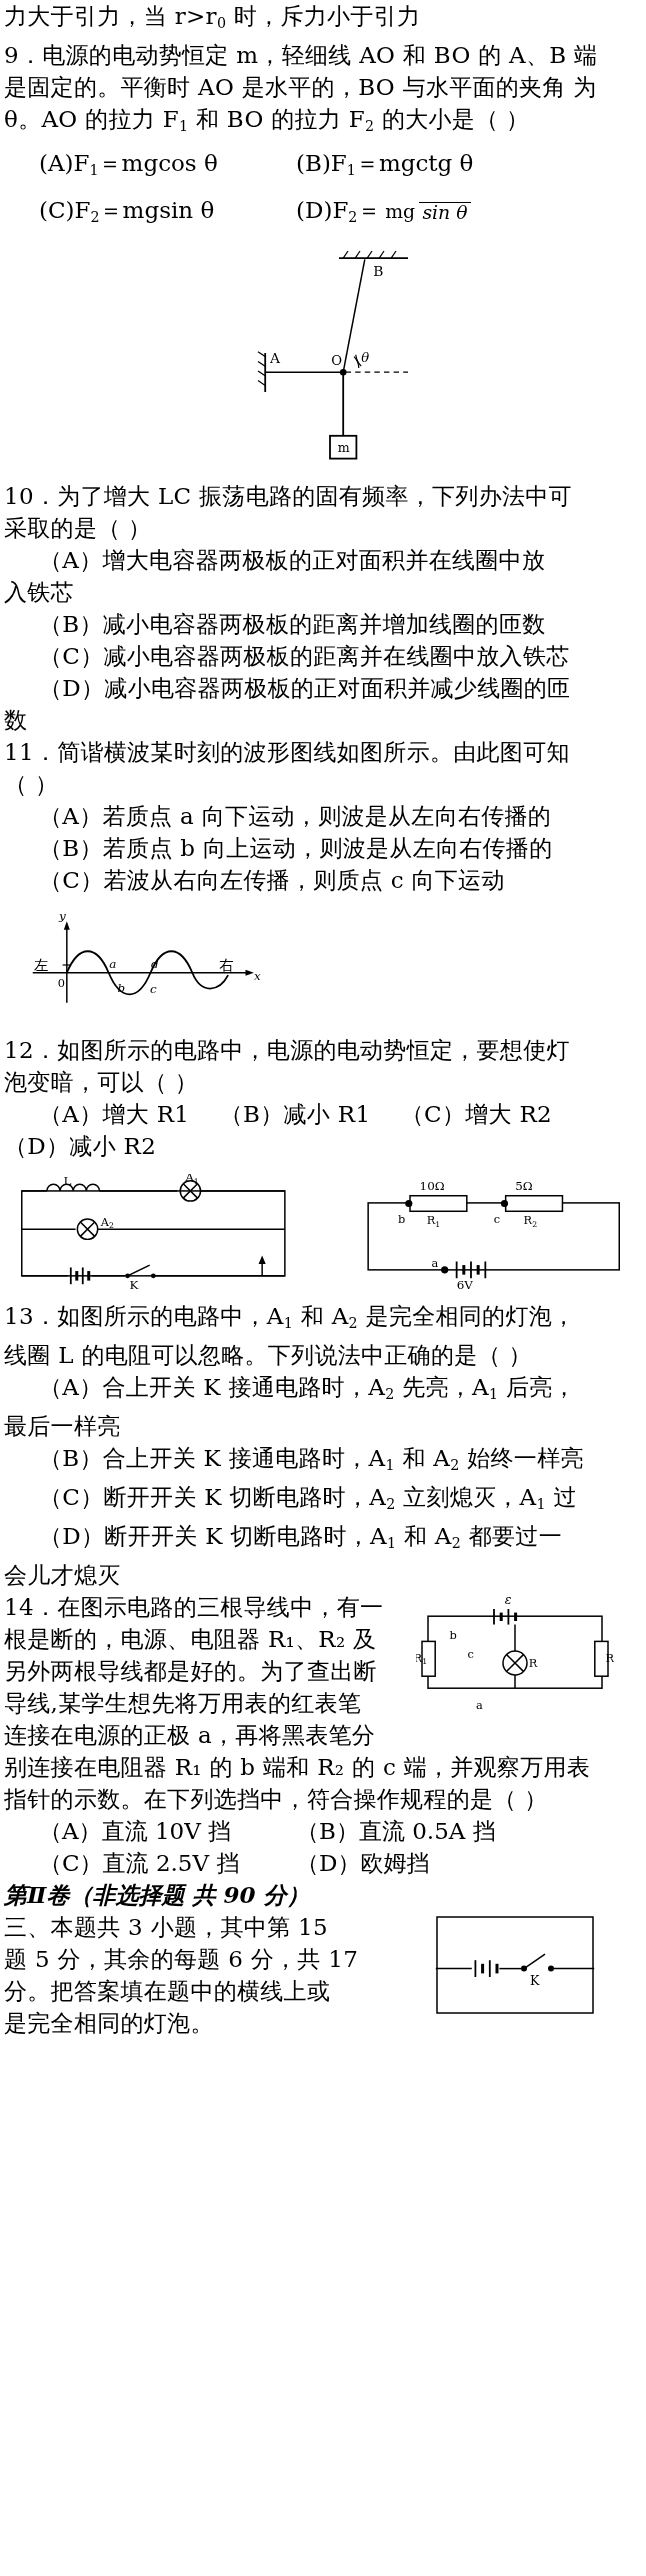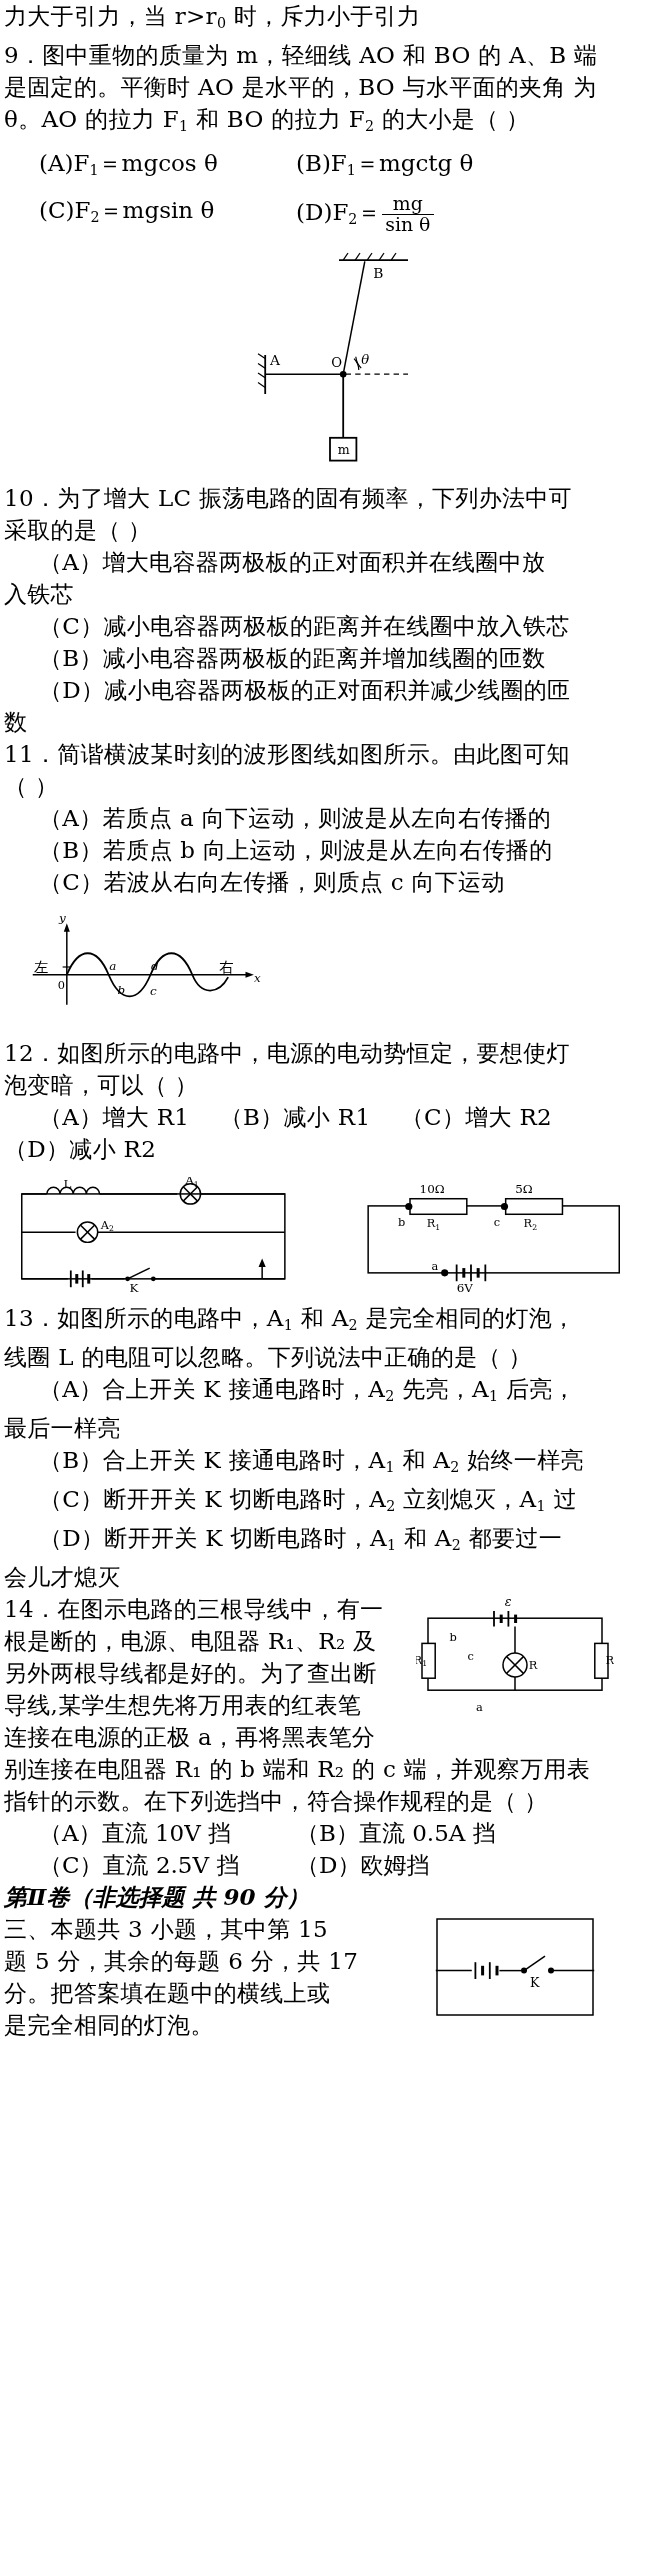--- a/index.html
+++ b/index.html
@@ -28,38 +28,39 @@
   }
   .para {
     font-size: 23px;
     line-height: 32px;
   }
   .indent { padding-left: 35px; }
   .opt-row {
     display: flex;
     font-size: 23px;
     line-height: 32px;
+    align-items: center;
   }
   .opt-col-a { width: 257px; flex: none; }
   .opt-col-b { flex: 1; }
   sub {
     font-size: 0.62em;
     vertical-align: -0.28em;
   }
   .frac {
     display: inline-flex;
-    flex-direction: column;
+    flex-direction: row;
     vertical-align: middle;
     text-align: center;
     font-size: 0.82em;
     line-height: 1.05;
     margin: 0 1.2px;
   }
   .frac .num { padding: 0 3.6px; }
-  .frac .den { padding: 0 3.6px; border-top: 1.2px solid #000; }
+  .frac .den { padding: 0 3.6px; border-top: 1.2px solid #000; font-style: italic; }
   .fig-center { display: flex; justify-content: center; }
   .fig-left { display: flex; justify-content: flex-start; padding-left: 18px; }
   .spacer-8 { height: 4.8px; }
   .spacer-14 { height: 8.4px; }
   .spacer-20 { height: 12px; }
   .spacer-26 { height: 15.6px; }
   .two-col {
     display: flex;
     width: 100%;
     justify-content: flex-end;
@@ -78,21 +79,21 @@
 <body>
 
 <div class="page">
 
   <div class="line">
     <span>力大于引力，当 r&gt;r</span><sub>0</sub><span> 时，斥力小于引力</span>
   </div>
 
   <div class="para">
     <div class="line">
-      <span>9</span><span>．图中重物的质量为 m，轻细线 AO 和 BO 的 A、B 端</span>
+      <span>9</span><span>．电源的电动势恒定 m，轻细线 AO 和 BO 的 A、B 端</span>
     </div>
     <div class="line">是固定的。平衡时 AO 是水平的，BO 与水平面的夹角  为</div>
     <div class="line">
       <span>θ。AO 的拉力 F</span><sub>1</sub><span> 和 BO 的拉力 F</span><sub>2</sub><span> 的大小是（    ）</span>
     </div>
 
     <div class="spacer-8"></div>
 
     <div class="opt-row indent">
       <div class="opt-col-a">
@@ -164,22 +165,22 @@
   <div class="para">
     <div class="line">
       <span>10</span><span>．为了增大 LC 振荡电路的固有频率，下列办法中可</span>
     </div>
     <div class="line">采取的是（    ）</div>
 
     <div>
       <div class="line indent"><span>（A）</span><span>增大电容器两极板的正对面积并在线圈中放</span></div>
       <div class="line">入铁芯</div>
     </div>
+    <div class="line indent"><span>（B）</span><span>减小电容器两极板的距离并增加线圈的匝数</span></div>
     <div class="line indent"><span>（C）</span><span>减小电容器两极板的距离并在线圈中放入铁芯</span></div>
-    <div class="line indent"><span>（B）</span><span>减小电容器两极板的距离并增加线圈的匝数</span></div>
     <div>
       <div class="line indent"><span>（D）</span><span>减小电容器两极板的正对面积并减少线圈的匝</span></div>
       <div class="line">数</div>
     </div>
   </div>
 
   <div class="para">
     <div class="line">
       <span>11</span><span>．简谐横波某时刻的波形图线如图所示。由此图可知</span>
     </div>

